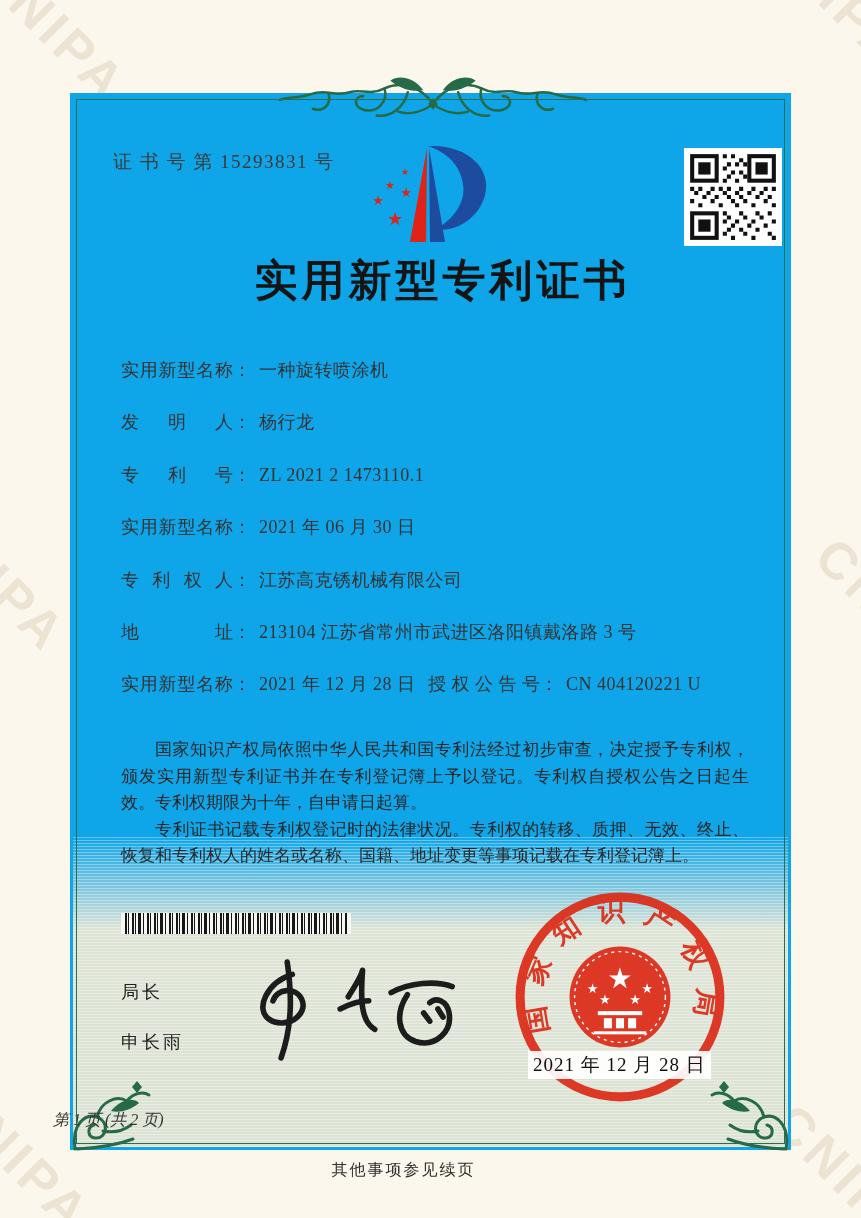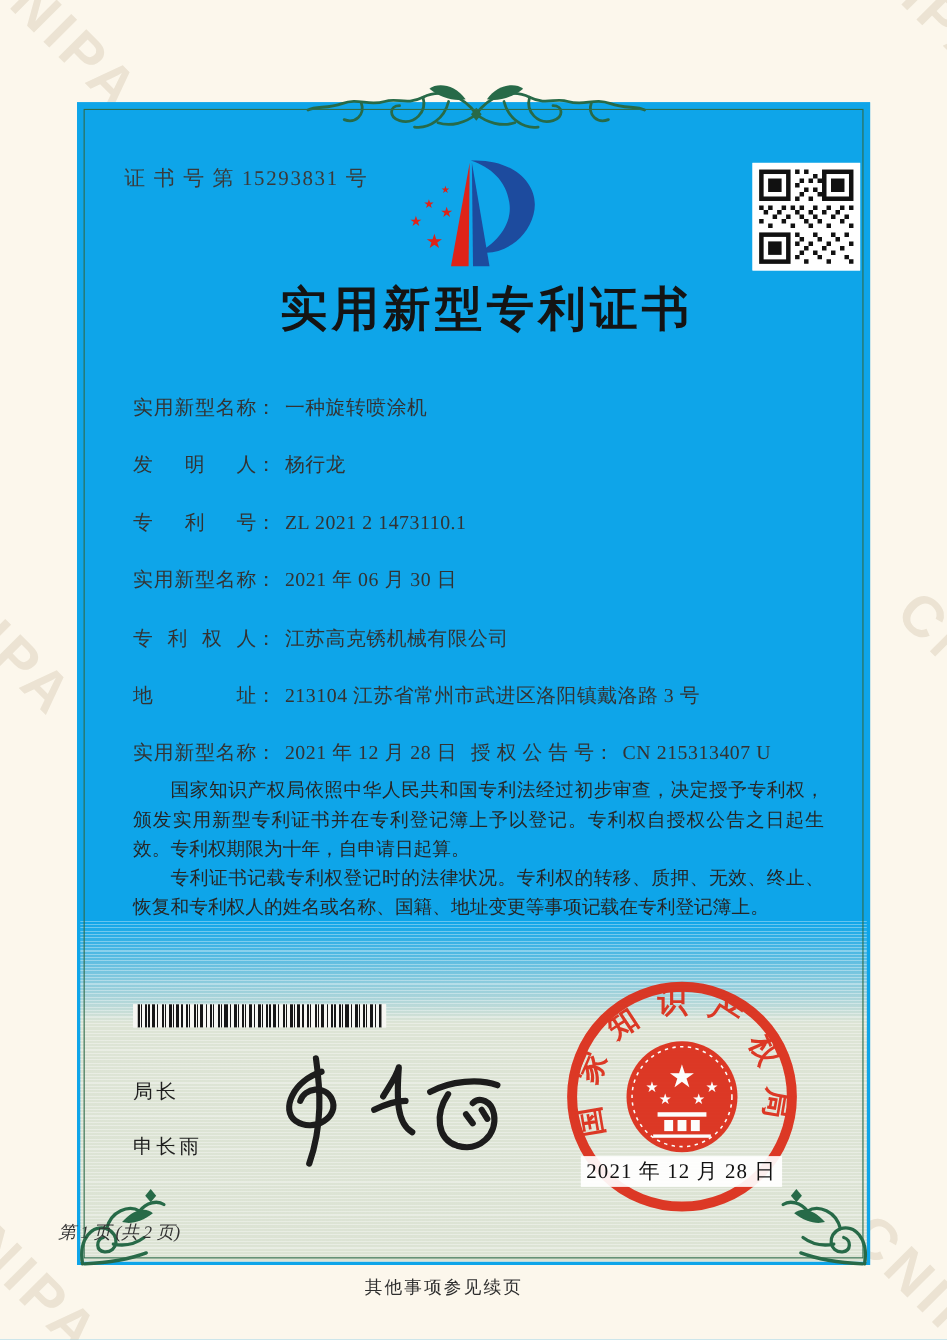--- a/index.html
+++ b/index.html
@@ -74,21 +74,21 @@
     display:inline-block;width:112px;
     text-align:justify;text-align-last:justify;
     vertical-align:top;
   }
   .colon{display:inline-block;margin-right:8px;}
   .fvalue{letter-spacing:0.5px;}
   .grant2{position:absolute;left:307px;top:0;white-space:nowrap;}
 
   
   .bodytext{
-    position:absolute;left:48px;top:610px;width:628px;
+    position:absolute;left:48px;top:641px;width:628px;
     font-size:17px;line-height:26.6px;text-align:justify;color:#262626;
   }
   .bodytext p{margin:0;text-indent:2em;}
 
   
   .barcode{
     position:absolute;left:48px;top:817px;width:230px;height:21px;
     background:
       repeating-linear-gradient(90deg,
         #161616 0 2px, rgba(0,0,0,0) 2px 3px,
@@ -255,21 +255,21 @@
       </div>
       <div class="frow">
         <span class="flabel">专利权人</span><span class="colon">：</span><span class="fvalue">江苏高克锈机械有限公司</span>
       </div>
       <div class="frow">
         <span class="flabel">地址</span><span class="colon">：</span><span class="fvalue">213104 江苏省常州市武进区洛阳镇戴洛路 3 号</span>
       </div>
       <div class="frow">
         <span class="flabel">实用新型名称</span><span class="colon">：</span><span class="fvalue">2021 年 12 月 28 日</span>
         <span class="grant2">
-          <span class="flabel">授权公告号</span><span class="colon">：</span><span class="fvalue">CN 215313407 U</span>
+          <span class="flabel">授权公告号</span><span class="colon">：</span><span class="fvalue">CN 404120221 U</span>
         </span>
       </div>
     </div>
 
     <div class="bodytext">
       <p>国家知识产权局依照中华人民共和国专利法经过初步审查，决定授予专利权，颁发实用新型专利证书并在专利登记簿上予以登记。专利权自授权公告之日起生效。专利权期限为十年，自申请日起算。</p>
       <p>专利证书记载专利权登记时的法律状况。专利权的转移、质押、无效、终止、恢复和专利权人的姓名或名称、国籍、地址变更等事项记载在专利登记簿上。</p>
     </div>
 
     <div class="barcode"></div>

